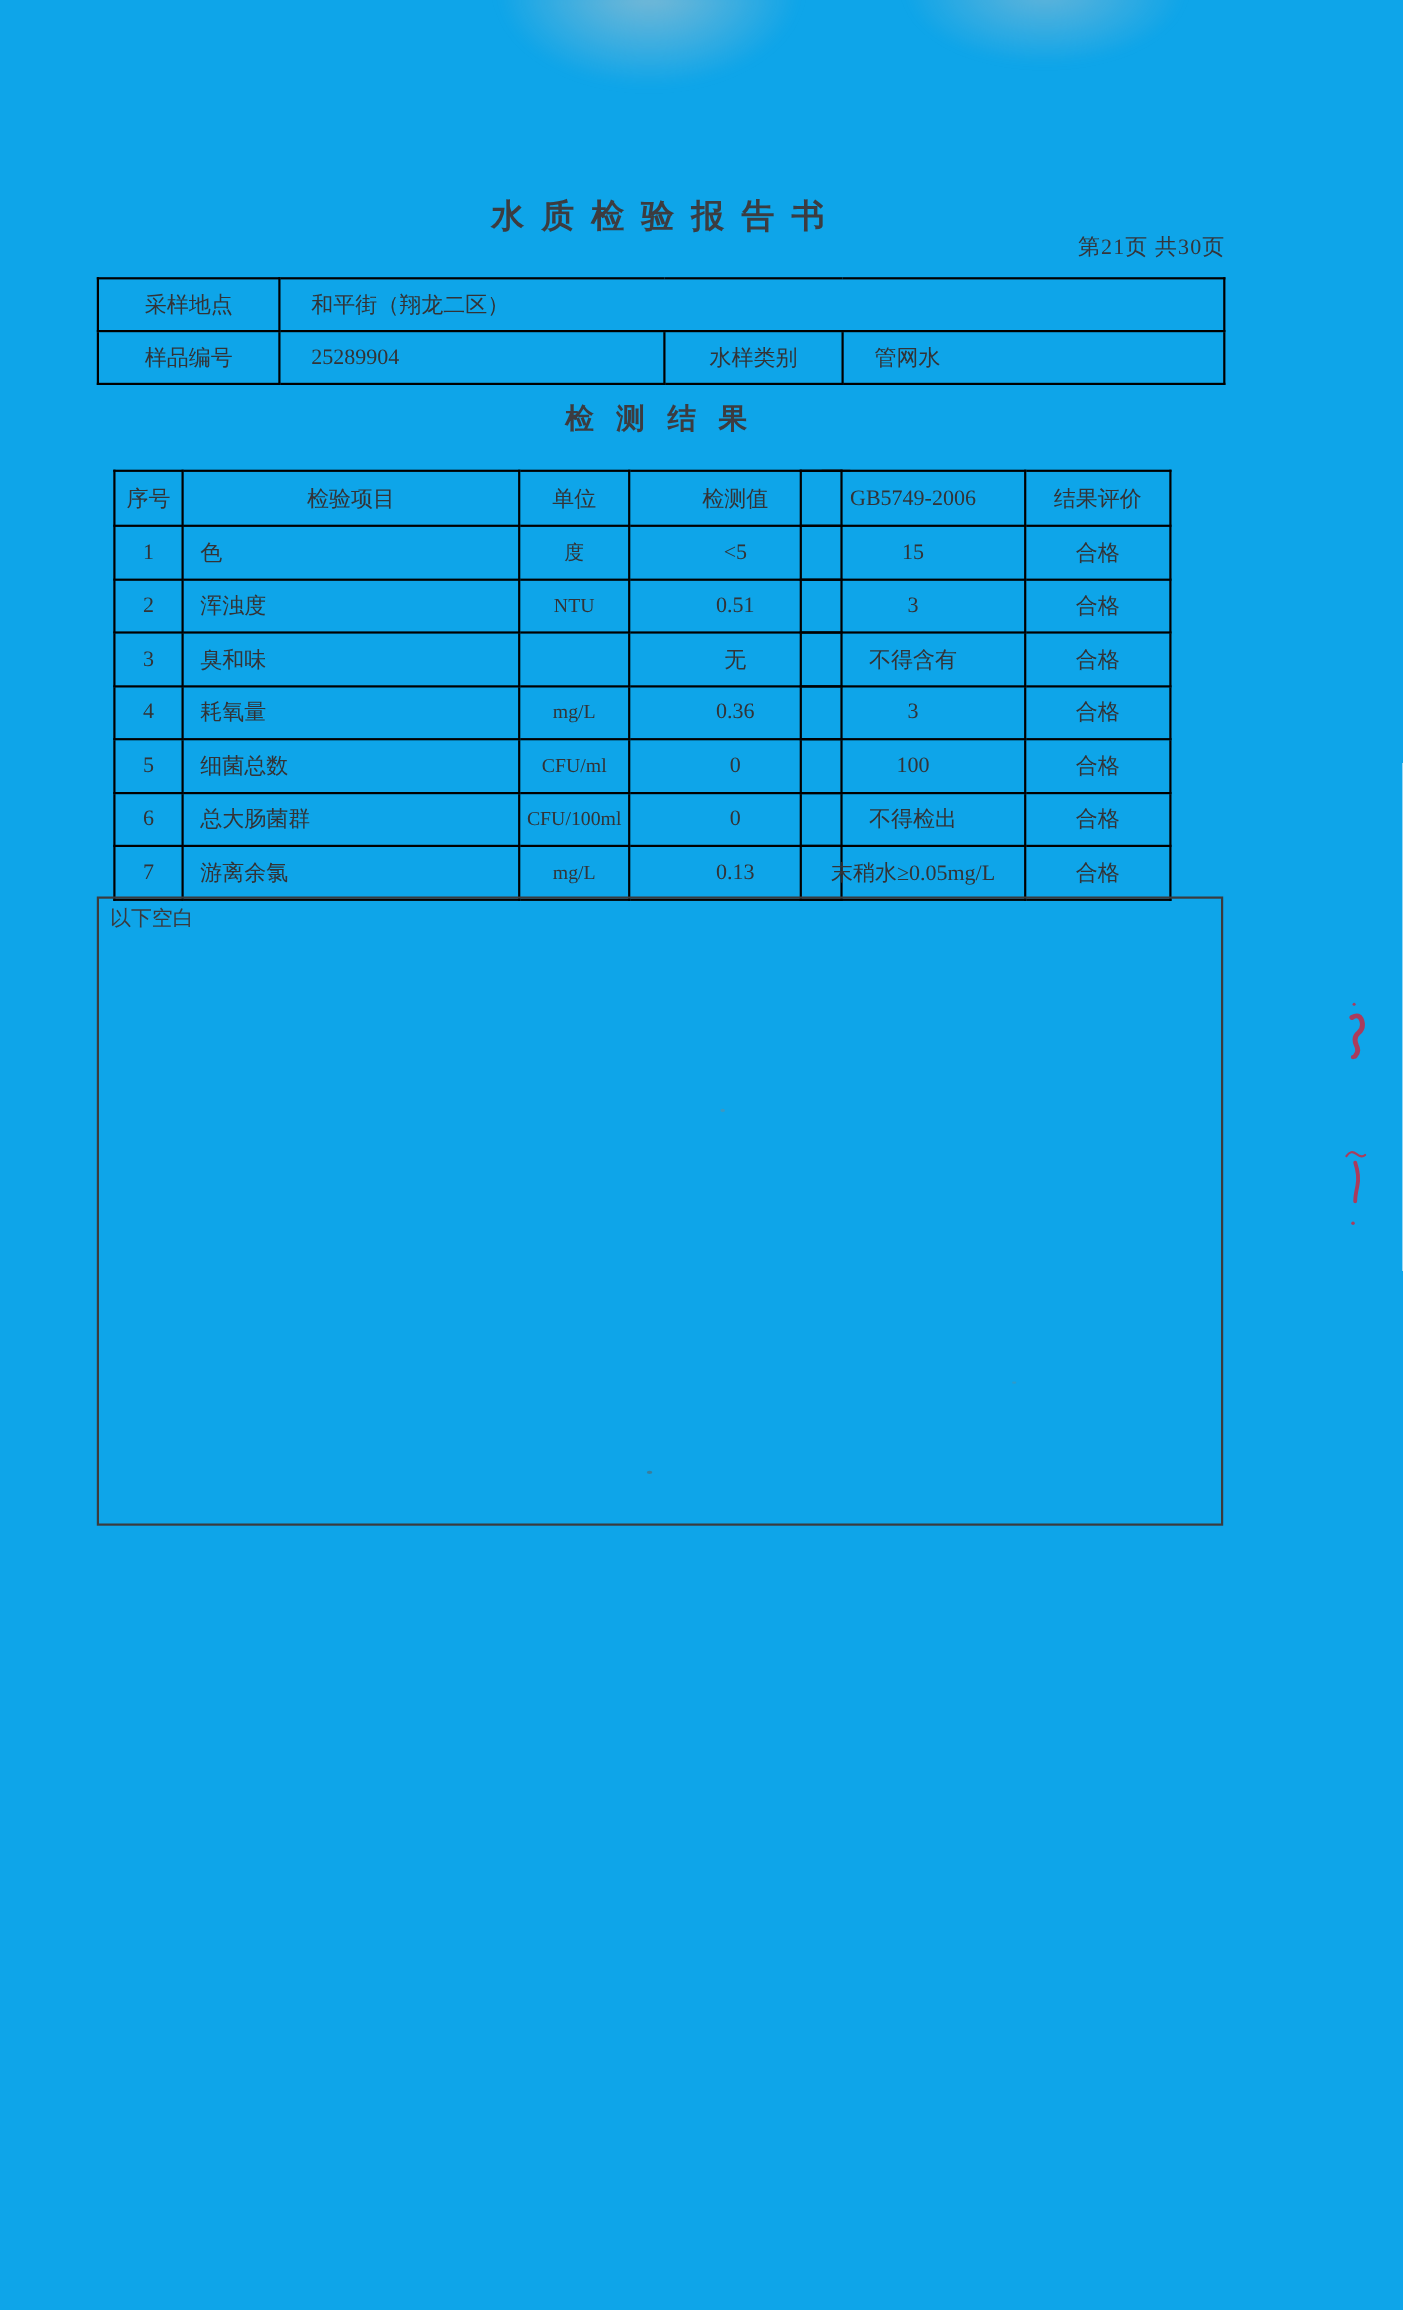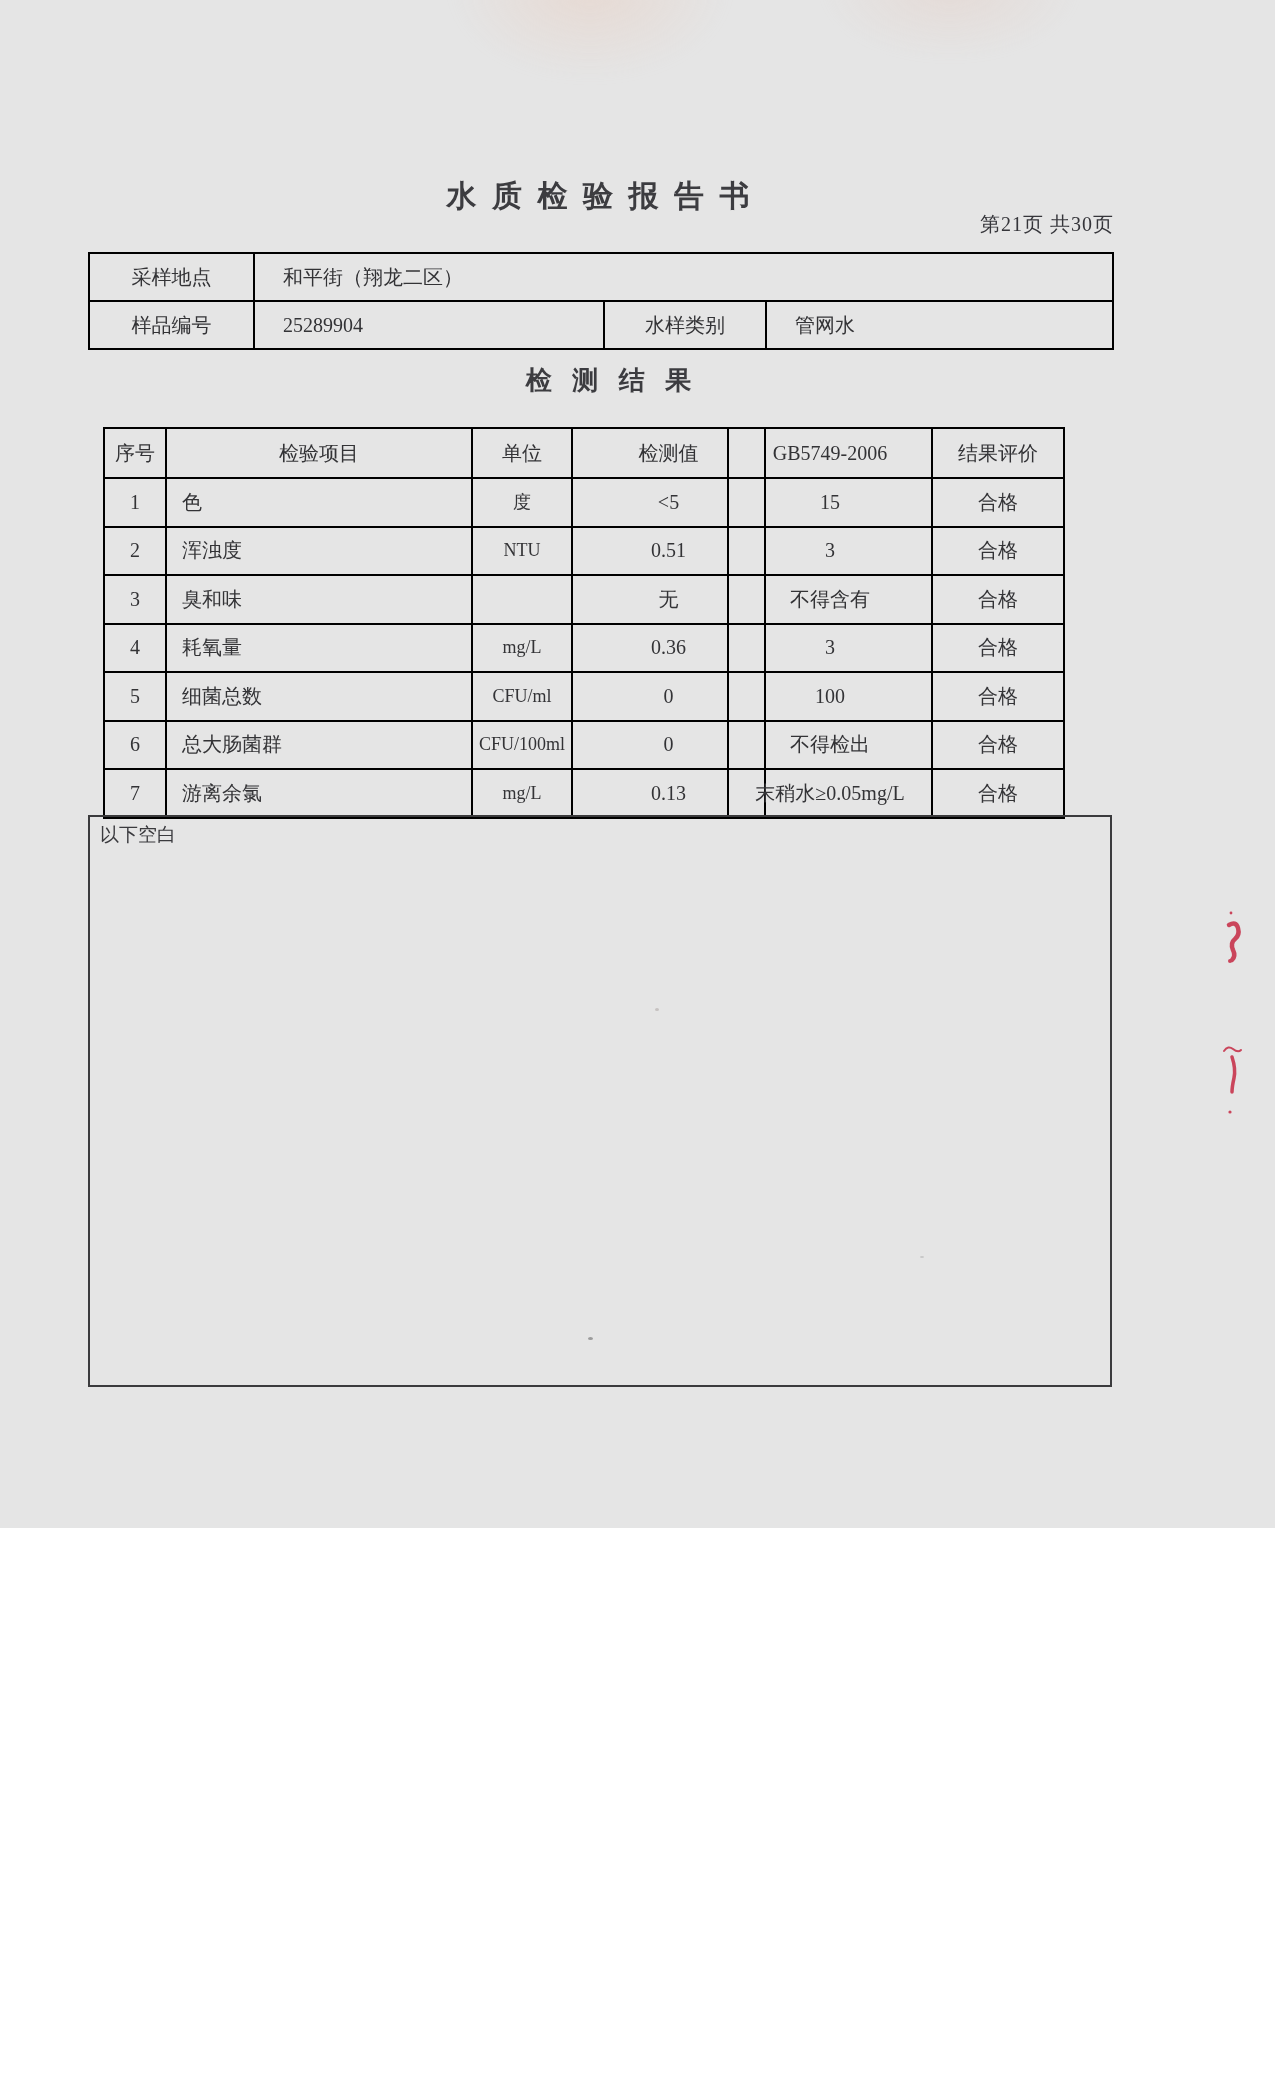--- a/index.html
+++ b/index.html
@@ -4,22 +4,22 @@
 <style>
   * { margin: 0; padding: 0; box-sizing: border-box; }
   html, body { background: #ffffff; }
   body {
     font-family: "Liberation Serif", "DejaVu Serif", serif;
     color: #3a3a3a;
   }
   .page {
     position: relative;
     width: 1275px;
-    height: 1528px;
-    background: #e5e5e5;
+    height: 2100px;
+    background: #0ea5e9;
     overflow: hidden;
   }
 
   
   .smudge { position: absolute; pointer-events: none; }
   .smudge-1 {
     left: 450px; top: -10px; width: 280px; height: 90px;
     background: radial-gradient(ellipse at 50% 0%, rgba(232,206,193,0.50), rgba(232,206,193,0) 70%);
     filter: blur(6px);
   }
@@ -32,21 +32,21 @@
   .title {
     position: absolute; left: 88px; top: 176px; width: 1024px;
     text-align: center; font-size: 30px; font-weight: bold;
     letter-spacing: 4px; color: #3c3c40;
   }
   .page-info {
     position: absolute; top: 211px; left: 980px;
     font-size: 20px; color: #35353a; letter-spacing: 1px;
   }
   .section-title {
-    position: absolute; left: 100px; top: 363px; width: 1024px;
+    position: absolute; left: 88px; top: 363px; width: 1024px;
     text-align: center; font-size: 26px; font-weight: bold;
     letter-spacing: 7px; color: #3c3c40;
   }
 
   table { border-collapse: collapse; table-layout: fixed; }
   td {
     border: 2px solid #000000;
     text-align: center; vertical-align: middle;
     font-size: 20px; color: #333336;
     overflow: hidden; white-space: nowrap;

